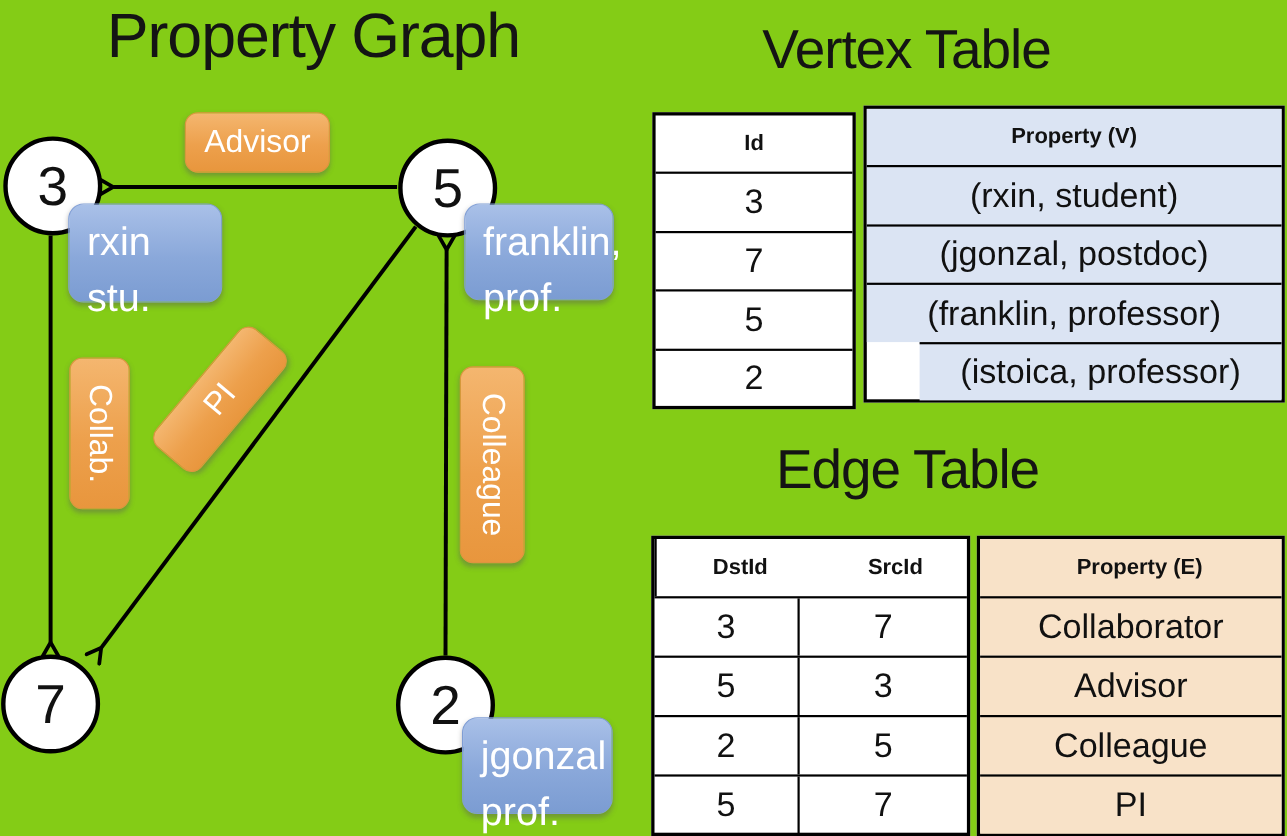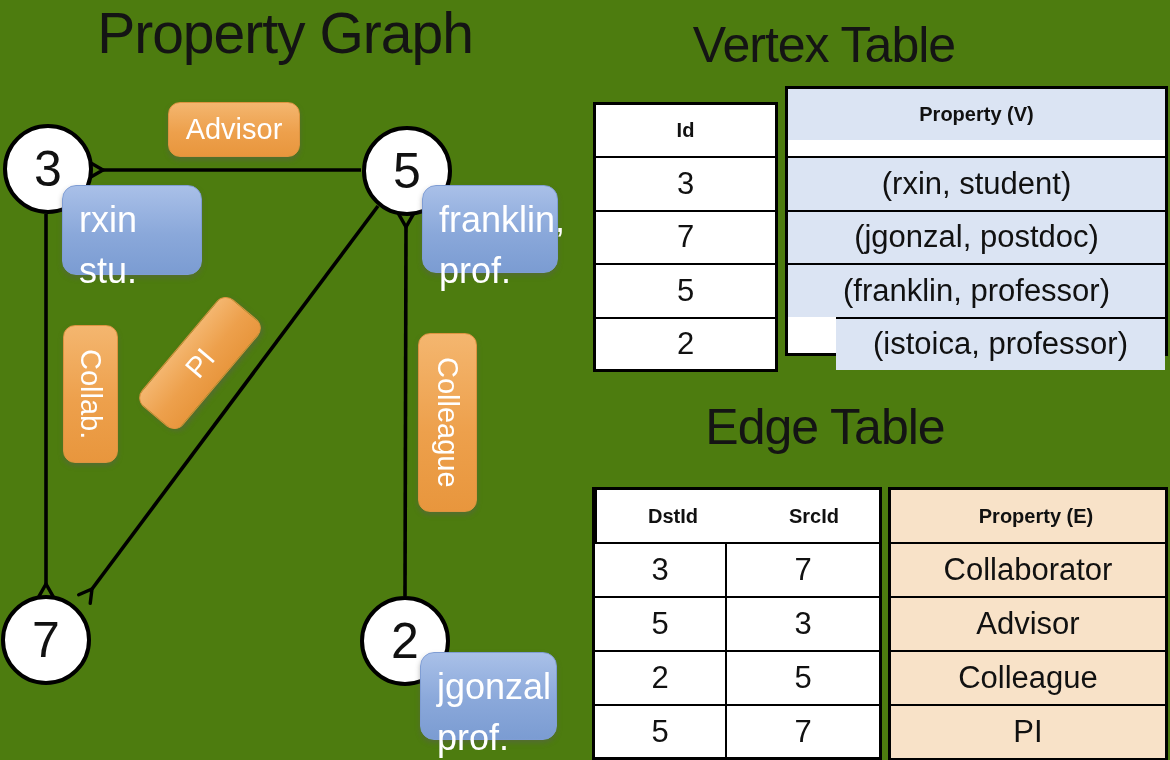--- a/index.html
+++ b/index.html
@@ -1,17 +1,17 @@
 <!DOCTYPE html>
 <html><head>
 <meta charset="utf-8">
 <style>
   html,body{margin:0;padding:0;background:#fff;}
   #canvas{
-    position:relative;width:1170px;height:760px;background:#4d7c0f;overflow:hidden;
+    position:relative;width:1170px;height:760px;background:#84cc16;overflow:hidden;
     font-family:"Liberation Sans", sans-serif;color:#111;
   }
   .title{
     position:absolute;text-align:center;font-size:50px;font-weight:400;
     color:#141414;letter-spacing:-1px;white-space:nowrap;
   }
   #pg-title{left:0;top:10;width:570px;font-size:57px;}
   #vt-title{left:574px;top:16px;width:500px;}
   #et-title{left:575px;top:398px;width:500px;}
 
@@ -119,25 +119,25 @@
         <div class="tcell" style="width:100%;">7</div>
       </div>
     <div class="trow" style="height:53.5px;">
         <div class="tcell" style="width:100%;">5</div>
       </div>
     <div class="trow" style="height:53.5px;">
         <div class="tcell" style="width:100%;">2</div>
       </div>
   </div>
 
-  <div class="subtable" style="left:785px;top:86px;width:383px;height:270px;">
+  <div class="subtable" style="left:785px;top:96px;width:383px;height:270px;">
     <div class="trow fill-blue" style="height:51px;">
         <div class="tcell hdr" style="width:100%;">Property (V)</div>
       </div>
-    <div class="trow fill-blue" style="height:53.5px;margin-top:16px;">
+    <div class="trow fill-blue" style="height:53.5px;">
         <div class="tcell" style="width:100%;">(rxin, student)</div>
       </div>
     <div class="trow fill-blue" style="height:53.5px;">
         <div class="tcell" style="width:100%;">(jgonzal, postdoc)</div>
       </div>
     <div class="trow fill-blue" style="height:53.5px;">
         <div class="tcell" style="width:100%;">(franklin, professor)</div>
       </div>
     <div class="trow fill-blue" style="height:53.5px;margin-left:48px;">
         <div class="tcell" style="width:100%;">(istoica, professor)</div>

